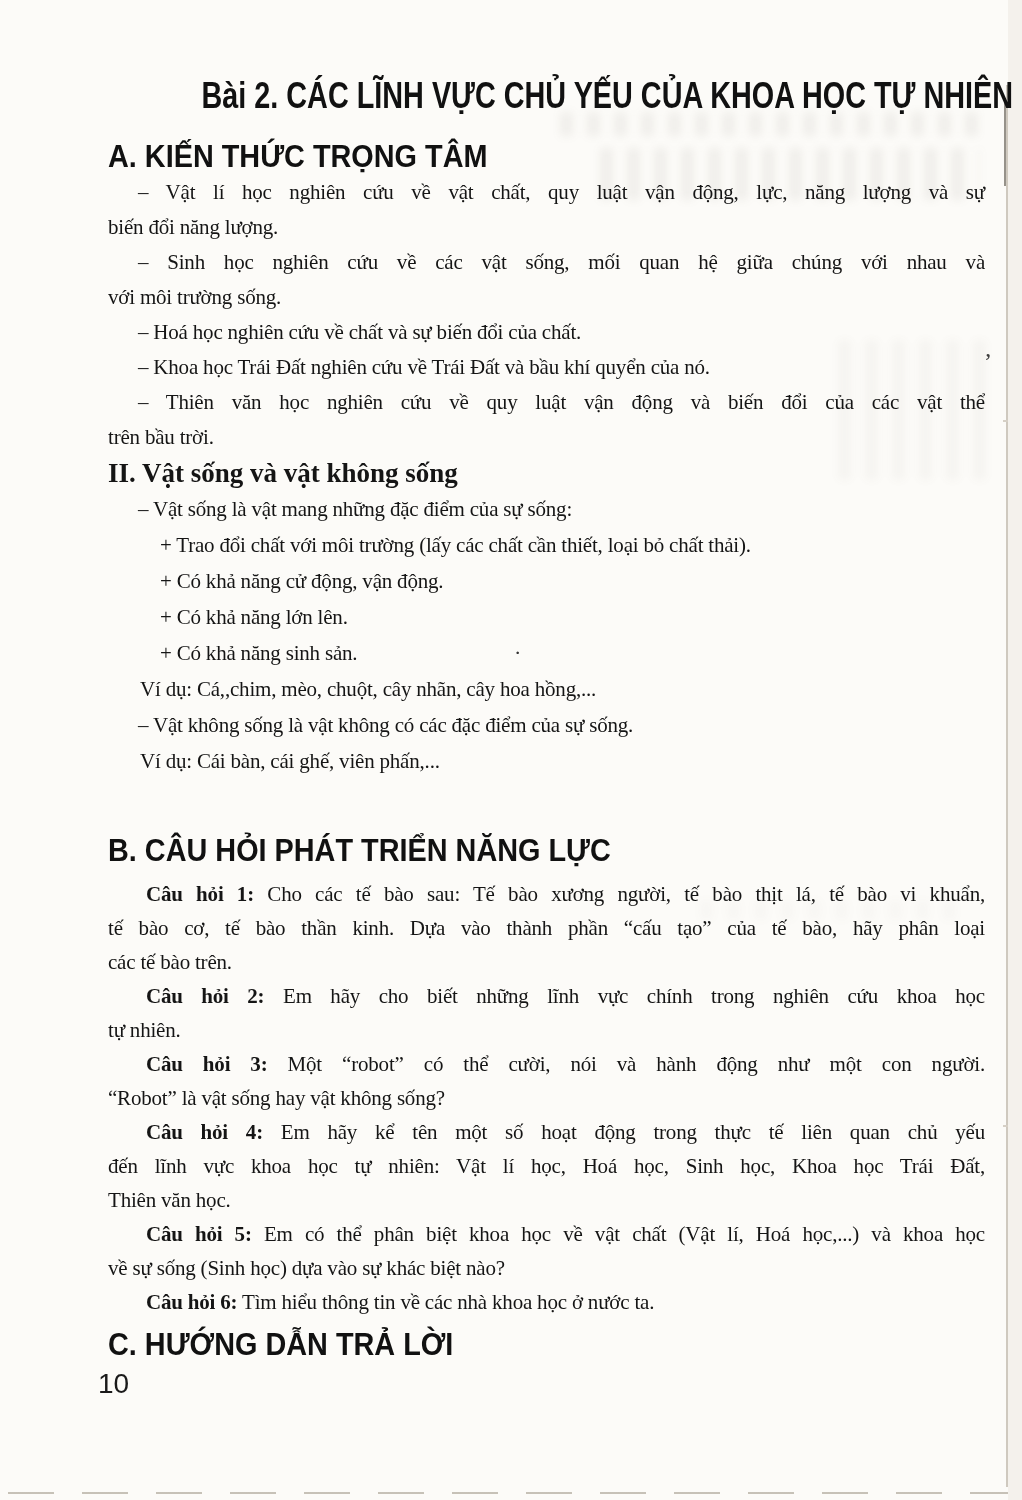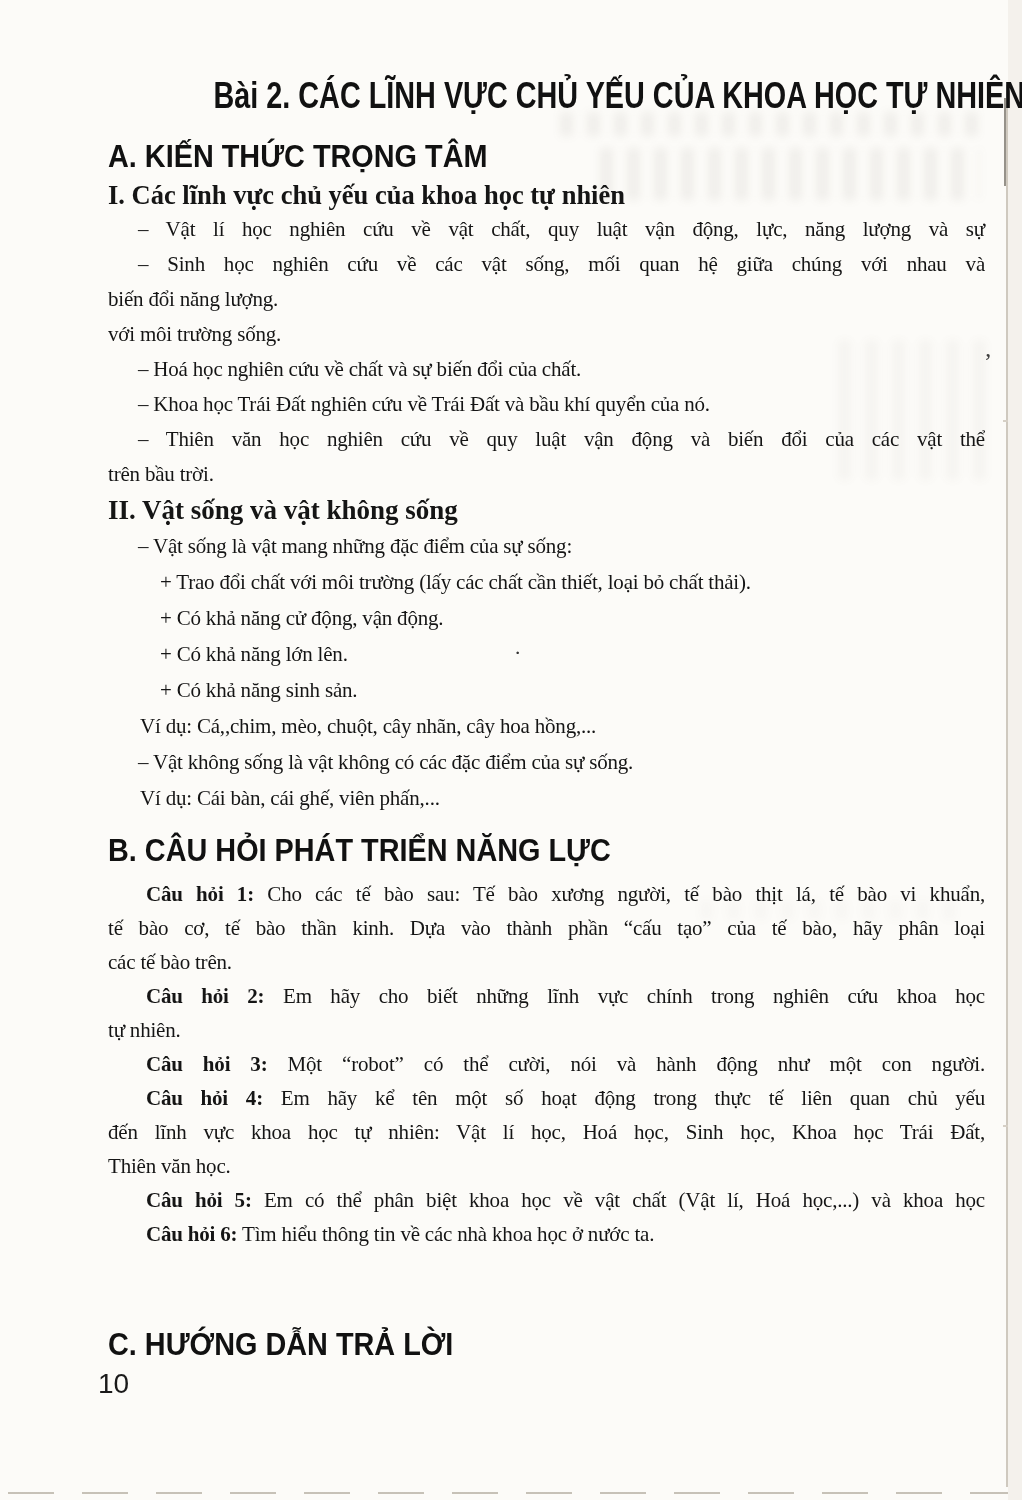--- a/index.html
+++ b/index.html
@@ -21,21 +21,21 @@
     opacity:.8;
   }
   
   .ghost{position:absolute;filter:blur(4px);opacity:.33;
     background:repeating-linear-gradient(90deg,rgba(125,118,106,.28) 0 13px,transparent 13px 27px);}
   .ghost.g1{left:560px;top:112px;width:420px;height:24px;}
   .ghost.g2{left:600px;top:148px;width:380px;height:52px;}
   .ghost.g3{left:838px;top:340px;width:150px;height:140px;opacity:.18;}
   .ghost.g4{left:700px;top:900px;width:260px;height:20px;opacity:.12;}
 
-  .titlewrap{position:absolute;top:76px;left:112px;width:877px;text-align:center;}
+  .titlewrap{position:absolute;top:76px;left:100px;width:877px;text-align:center;}
   .title{
     display:inline-block;transform:scaleX(.8);transform-origin:50% 50%;
     font-family:"Liberation Sans","DejaVu Sans",sans-serif;
     font-weight:700;font-size:36px;line-height:40px;white-space:nowrap;color:#111;
   }
   .sec{position:absolute;left:108px;width:877px;}
   .secA{top:138px;}
   .secB{top:832px;}
   .secC{top:1326px;}
   .hsans{
@@ -83,25 +83,24 @@
   <div class="ghost g4"></div>
   <div class="stray1">’</div>
   <div class="stray2">·</div>
 
   <div class="titlewrap">
     <span class="title">Bài 2. CÁC LĨNH VỰC CHỦ YẾU CỦA KHOA HỌC TỰ NHIÊN</span>
   </div>
 
   <div class="sec secA">
     <div class="hsans">A. KIẾN THỨC TRỌNG TÂM</div>
-    <div class="hserif">I. Các lĩnh vực chủ yếu của khoa học tự nhiên</div>
 
     <div class="ln lhA j ind1">– Vật lí học nghiên cứu về vật chất, quy luật vận động, lực, năng lượng và sự</div>
+    <div class="ln lhA">biến đổi năng lượng.</div>
     <div class="ln lhA j ind1">– Sinh học nghiên cứu về các vật sống, mối quan hệ giữa chúng với nhau và</div>
-    <div class="ln lhA">biến đổi năng lượng.</div>
     <div class="ln lhA">với môi trường sống.</div>
     <div class="ln lhA ind1">– Hoá học nghiên cứu về chất và sự biến đổi của chất.</div>
     <div class="ln lhA ind1">– Khoa học Trái Đất nghiên cứu về Trái Đất và bầu khí quyển của nó.</div>
     <div class="ln lhA j ind1">– Thiên văn học nghiên cứu về quy luật vận động và biến đổi của các vật thể</div>
     <div class="ln lhA">trên bầu trời.</div>
 
     <div class="hserif2">II. Vật sống và vật không sống</div>
 
     <div class="ln lhA2 ind1">– Vật sống là vật mang những đặc điểm của sự sống:</div>
     <div class="ln lhA2 ind2">+ Trao đổi chất với môi trường (lấy các chất cần thiết, loại bỏ chất thải).</div>
@@ -117,26 +116,28 @@
     <div class="hsans">B. CÂU HỎI PHÁT TRIỂN NĂNG LỰC</div>
 
     <div class="ln lhB j qind"><b class="qb">Câu hỏi 1:</b> <span>Cho các tế bào sau: Tế bào xương người, tế bào thịt lá, tế bào vi khuẩn,</span></div>
     <div class="ln lhB j">tế bào cơ, tế bào thần kinh. Dựa vào thành phần “cấu tạo” của tế bào, hãy phân loại</div>
     <div class="ln lhB">các tế bào trên.</div>
 
     <div class="ln lhB j qind"><b class="qb">Câu hỏi 2:</b> <span>Em hãy cho biết những lĩnh vực chính trong nghiên cứu khoa học</span></div>
     <div class="ln lhB">tự nhiên.</div>
 
     <div class="ln lhB j qind"><b class="qb">Câu hỏi 3:</b> <span>Một “robot” có thể cười, nói và hành động như một con người.</span></div>
+    <div class="ln lhB">“Robot” là vật sống hay vật không sống?</div>
 
     <div class="ln lhB j qind"><b class="qb">Câu hỏi 4:</b> <span>Em hãy kể tên một số hoạt động trong thực tế liên quan chủ yếu</span></div>
     <div class="ln lhB j">đến lĩnh vực khoa học tự nhiên: Vật lí học, Hoá học, Sinh học, Khoa học Trái Đất,</div>
     <div class="ln lhB">Thiên văn học.</div>
 
     <div class="ln lhB j qind"><b class="qb">Câu hỏi 5:</b> <span>Em có thể phân biệt khoa học về vật chất (Vật lí, Hoá học,...) và khoa học</span></div>
+    <div class="ln lhB">về sự sống (Sinh học) dựa vào sự khác biệt nào?</div>
 
     <div class="ln lhB qind"><b class="qb">Câu hỏi 6:</b> <span>Tìm hiểu thông tin về các nhà khoa học ở nước ta.</span></div>
   </div>
 
   <div class="sec secC">
     <div class="hsans">C. HƯỚNG DẪN TRẢ LỜI</div>
   </div>
 
   <div class="page-num">10</div>
 </div>

